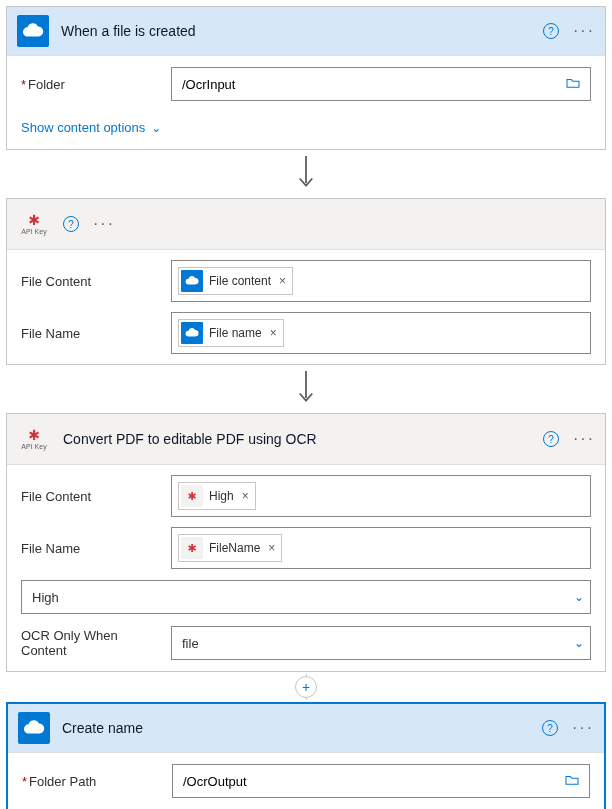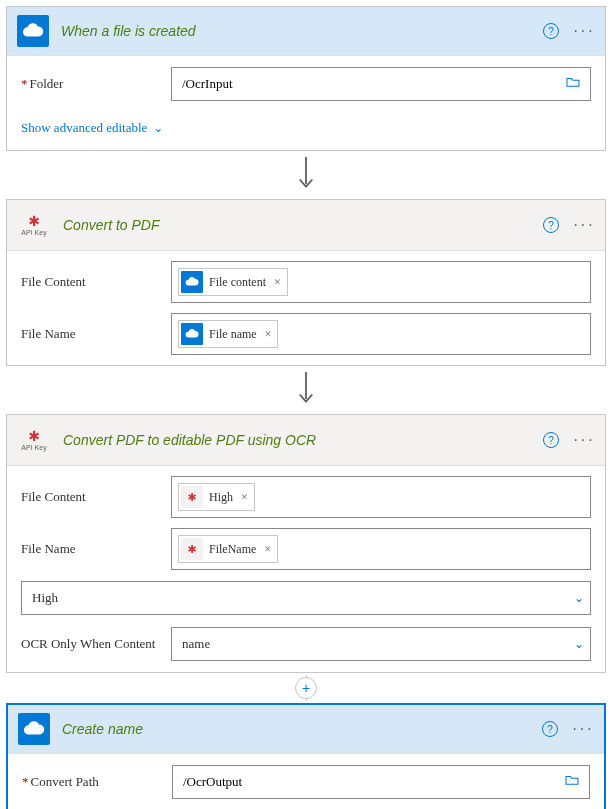--- a/index.html
+++ b/index.html
@@ -58,22 +58,21 @@
   }
   .connector-icon.apikey .key-label {
     font-size: 7px;
     color: #605e5c;
     line-height: 1;
     margin-top: 1px;
   }
   .card-title {
     flex: 1;
     font-size: 14px;
-    color: #4d7c0f;
-    font-style: italic;
+    color: #0f172a;
   }
   .header-actions {
     display: flex;
     align-items: center;
     gap: 14px;
   }
   .help-icon {
     width: 16px;
     height: 16px;
     border: 1px solid #0078d4;
@@ -86,21 +85,20 @@
     cursor: pointer;
   }
   .more-icon {
     font-size: 16px;
     color: #605e5c;
     cursor: pointer;
     letter-spacing: 2px;
   }
   .card-body {
     padding: 10px 14px;
-    font-family: Liberation Serif, serif;
   }
   .field-row {
     display: flex;
     align-items: center;
     margin-bottom: 10px;
     min-height: 36px;
   }
   .field-row:last-child { margin-bottom: 0; }
   .field-label {
     width: 150px;
@@ -242,40 +240,39 @@
       <div class="field-control text-only">
         <input type="text" value="/OcrInput" style="">
         <span class="folder-btn">
           <svg width="14" height="12" viewBox="0 0 16 14">
               <path fill="none" stroke="#0078d4" stroke-width="1.2" d="M1 3h5l2 2h7v7H1z"></path>
             </svg>
         </span>
       </div>
     </div>
     <div class="adv-toggle">
-      <span>Show advanced editable</span>
+      <span>Show content options</span>
       <span class="chevron">⌄</span>
     </div>
   </div>
 </div>
 
 <div class="arrow-down">
   <svg viewBox="0 0 24 40">
       <line x1="12" y1="0" x2="12" y2="30" stroke="#605e5c" stroke-width="2"></line>
       <polyline points="5,25 12,33 19,25" fill="none" stroke="#605e5c" stroke-width="2"></polyline>
     </svg>
 </div>
 
 <div class="card">
   <div class="card-header gray">
     <div class="connector-icon apikey">
       <span class="key-glyph key-red">✱</span>
       <span class="key-label">API Key</span>
     </div>
-    <div class="card-title">Convert to PDF</div>
     <div class="header-actions">
       <div class="help-icon">?</div>
       <div class="more-icon">···</div>
     </div>
   </div>
   <div class="card-body">
     <div class="field-row">
       <div class="field-label">File Content</div>
       <div class="field-control">
         <span class="token">
@@ -352,21 +349,21 @@
     </div>
     <div class="field-row">
       <div class="field-control text-only">
         <span style="flex:1">High</span>
         <span class="chevron">⌄</span>
       </div>
     </div>
     <div class="field-row">
       <div class="field-label">OCR Only When Content</div>
       <div class="field-control text-only">
-        <span style="flex:1">name</span>
+        <span style="flex:1">file</span>
         <span class="chevron">⌄</span>
       </div>
     </div>
   </div>
 </div>
 
 <div class="add-step">
   <div class="plus">+</div>
 </div>
 
@@ -378,21 +375,21 @@
         </svg>
     </div>
     <div class="card-title">Create name</div>
     <div class="header-actions">
       <div class="help-icon">?</div>
       <div class="more-icon">···</div>
     </div>
   </div>
   <div class="card-body">
     <div class="field-row">
-      <div class="field-label"><span class="req">*</span><span>Convert Path</span></div>
+      <div class="field-label"><span class="req">*</span><span>Folder Path</span></div>
       <div class="field-control text-only">
         <input type="text" value="/OcrOutput" style="">
         <span class="folder-btn">
           <svg width="14" height="12" viewBox="0 0 16 14">
               <path fill="none" stroke="#0078d4" stroke-width="1.2" d="M1 3h5l2 2h7v7H1z"></path>
             </svg>
         </span>
       </div>
     </div>
     <div class="field-row">

